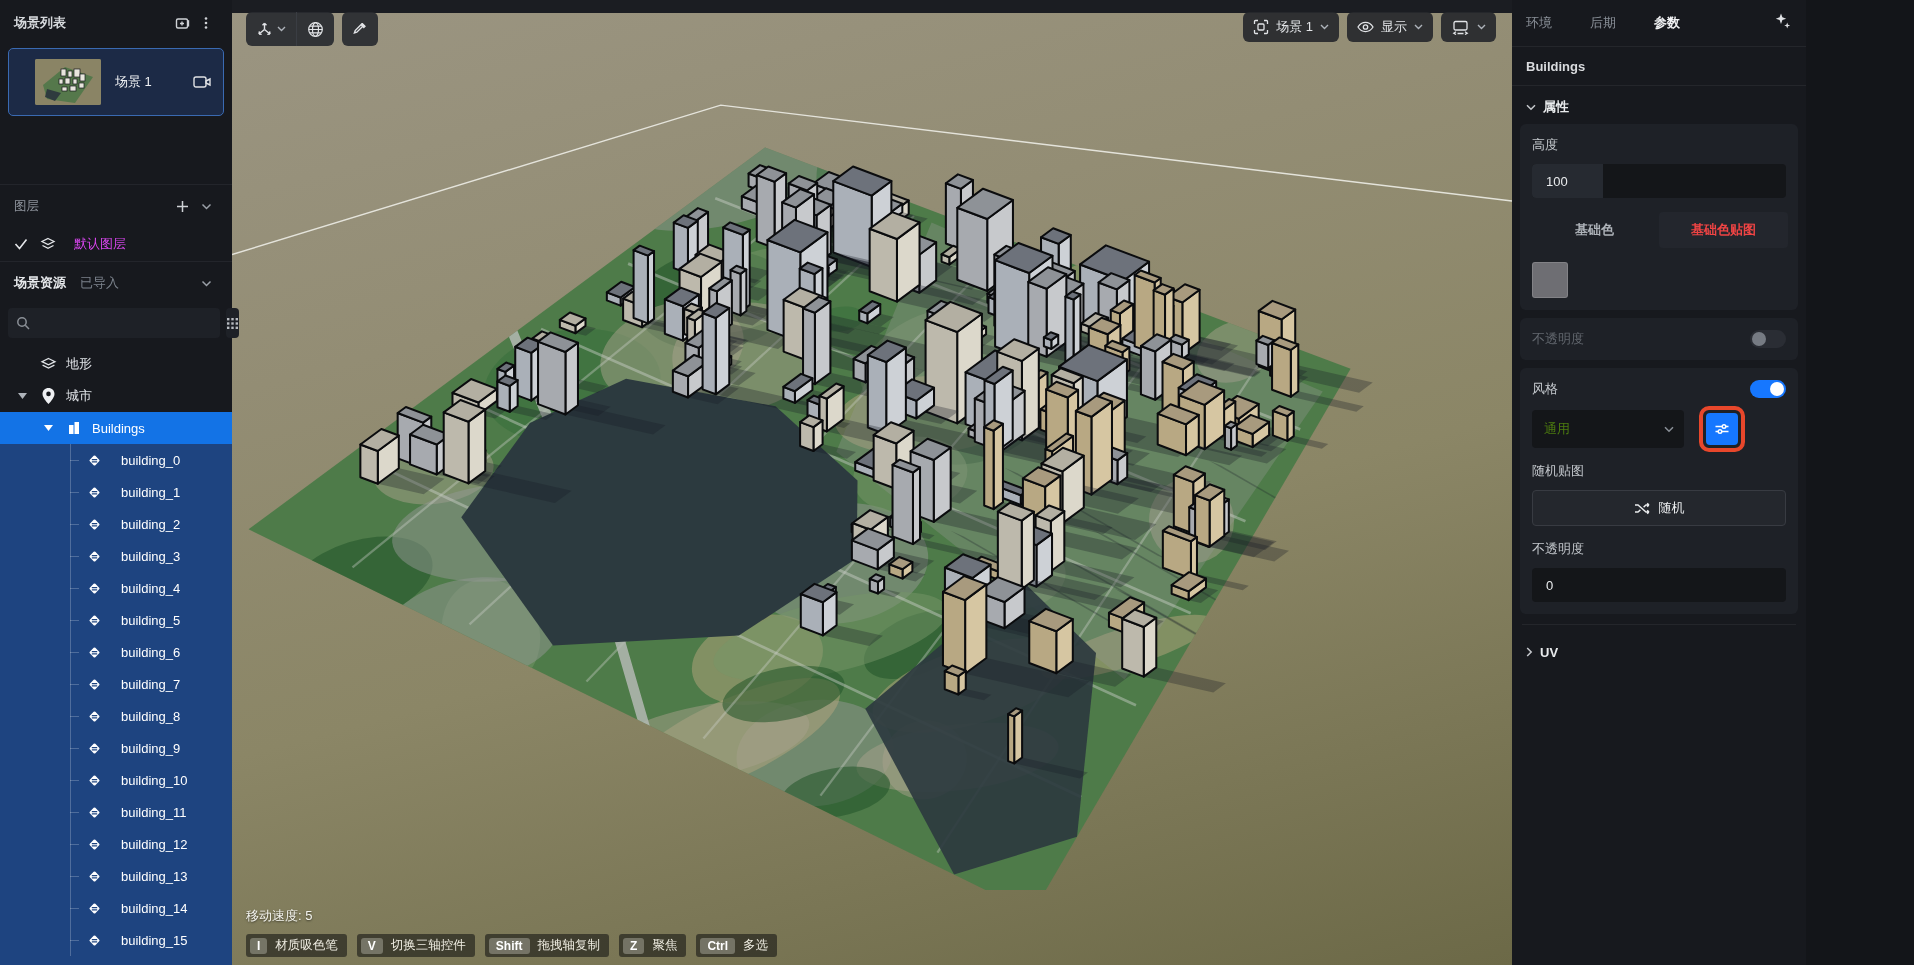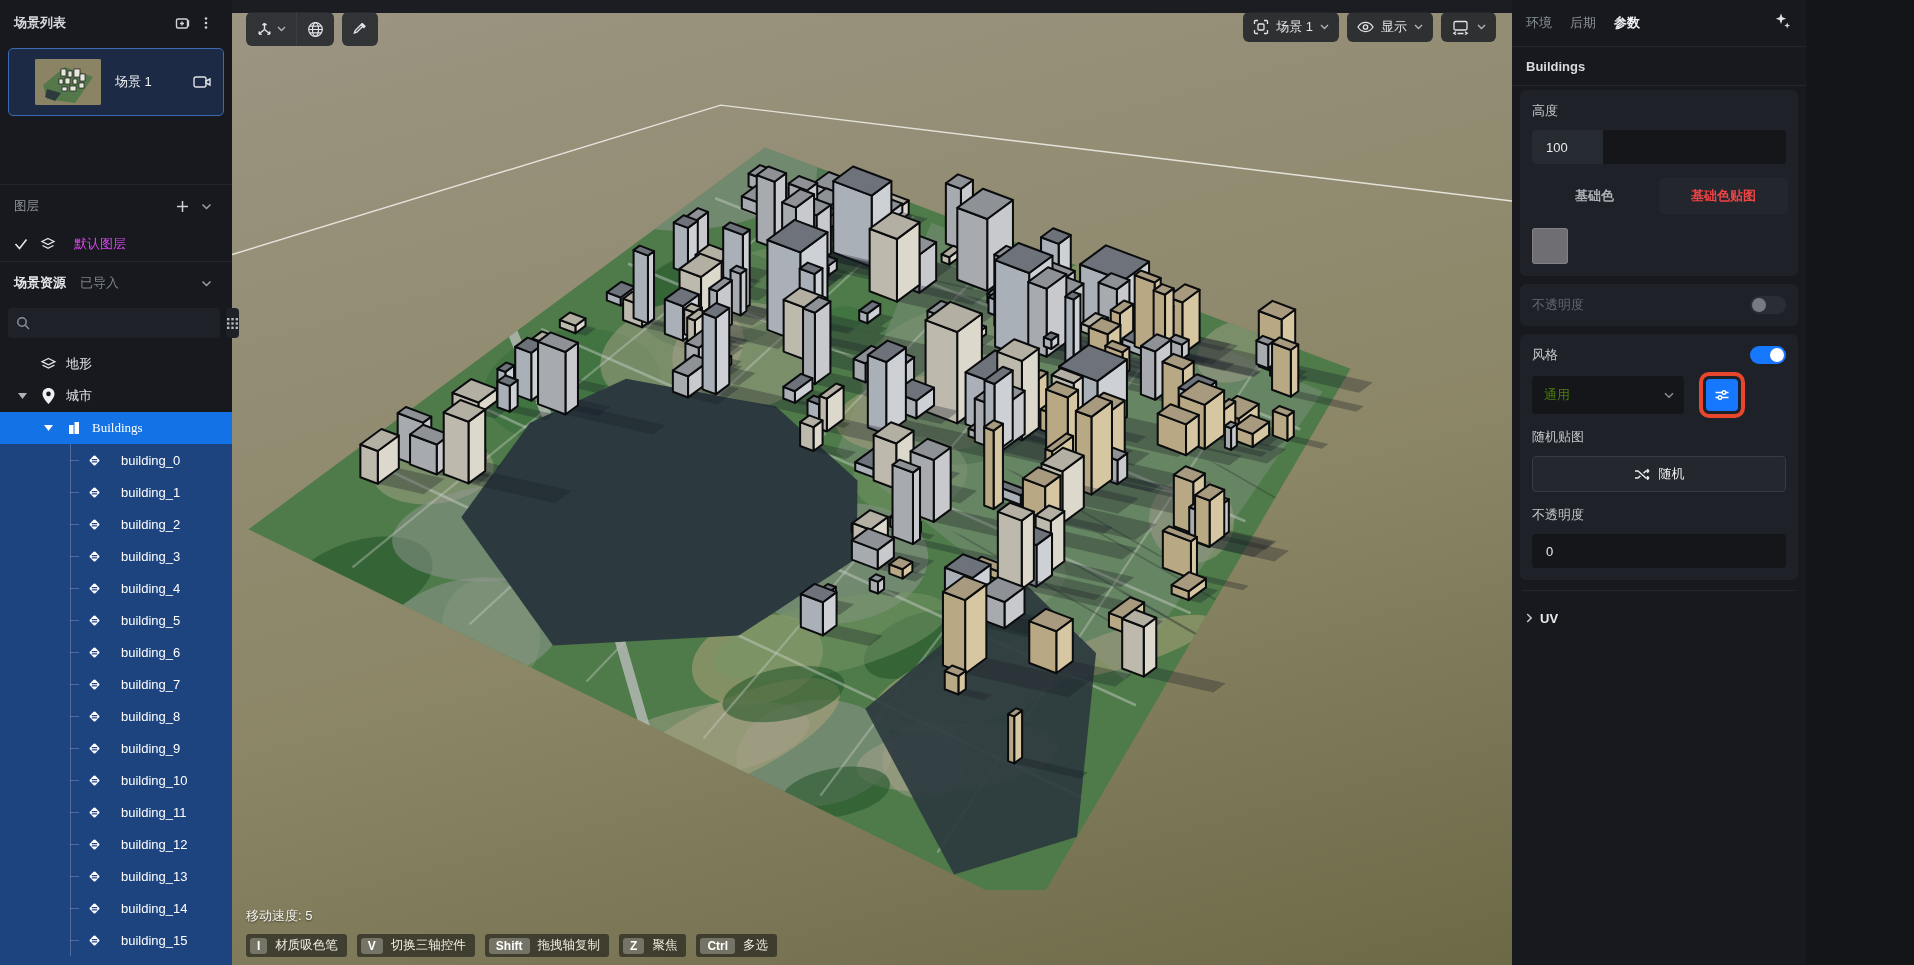--- a/index.html
+++ b/index.html
@@ -22,21 +22,21 @@
   .sec-head .t { font-size:12.5px; color:#8f949d; flex:1; }
   .sec-head .t.bright { color:#e6e8eb; font-weight:700; flex:0 0 auto; margin-right:14px; font-size:13px; }
   .sec-head .status { font-size:13px; color:#7b828c; flex:1; }
   .layer-row { height:34px; display:flex; align-items:center; padding:0 14px; gap:12px; color:#d946ef; font-size:13px; cursor:pointer; }
   .layer-row .lbl { margin-left:6px; }
   .search-row { display:flex; gap:6px; padding:4px 8px 10px 8px; }
   .search-box { flex:1; height:30px; background:#1e2127; border-radius:4px; display:flex; align-items:center; padding:0 8px; color:#8b9097; }
   .search-box input { flex:1; border:0; outline:0; background:transparent; color:#d8dadd; font-size:13px; margin-left:6px; min-width:0; }
   .grid-btn { width:30px; height:30px; background:#1e2127; border-radius:4px; display:flex; align-items:center; justify-content:center; cursor:pointer; }
   .tree { flex:1; overflow:hidden; position:relative; font-size:13px; color:#dfe2e6; }
-  .trow { height:32px; display:flex; align-items:center; cursor:pointer; position:relative;font-family:Liberation Serif, serif; }
+  .trow { height:32px; display:flex; align-items:center; cursor:pointer; position:relative; }
   .trow .caret { width:16px; display:flex; justify-content:center; color:#aeb3ba; }
   .trow .ticon { display:flex; align-items:center; justify-content:center; width:20px; }
   .trow .lbl { margin-left:8px; }
   .trow.sel { background:#1373e6; color:#fff; }
   .kids { background:#1e4480; position:relative; padding-bottom:200px; }
   .kids:before { content:""; position:absolute; left:70px; top:0; bottom:200px; width:1px; background:rgba(255,255,255,.22); }
   .kid-row { height:32px; display:flex; align-items:center; color:#fff; cursor:pointer; position:relative; padding-left:88px; }
   .kid-row:before { content:""; position:absolute; left:70px; top:16px; width:9px; height:1px; background:rgba(255,255,255,.22); }
   .kid-row .lbl { margin-left:8px; font-size:13px;padding-left:12px; }
 
@@ -53,21 +53,21 @@
   .ctrl-btn { display:flex; align-items:center; gap:7px; height:30px; padding:0 10px; background:rgba(38,40,45,.92); border-radius:6px; color:#e2e4e7; font-size:13px; cursor:pointer; }
   .vp-bottom { position:absolute; left:14px; bottom:8px; z-index:3; }
   .speed { font-size:13px; color:#f4f4ee; text-shadow:0 1px 2px rgba(0,0,0,.55); margin-bottom:9px; }
   .chips { display:flex; gap:10px; }
   .chip { display:flex; align-items:center; background:rgba(34,34,28,.68); border-radius:3px; padding:3px 9px 3px 4px; }
   .chip .key { background:rgba(205,205,192,.38); color:#fff; border-radius:3px; padding:1px 7px; font-size:12px; font-weight:700; }
   .chip .cl { color:#efede2; font-size:12.5px; margin-left:8px; }
 
   
   .inspector { width:294px; flex:0 0 294px; height:965px; background:#17191e; z-index:5; display:flex; flex-direction:column; }
-  .insp-tabs { height:46px; display:flex; align-items:center; padding:0 14px; gap:18px; }
+  .insp-tabs { height:46px; display:flex; align-items:center; padding:0 14px; gap:38px; }
   .insp-tab { font-size:13px; color:#8a9098; cursor:pointer; }
   .insp-tab.active { color:#f2f3f5; font-weight:700; }
   .insp-tabs .spark { margin-left:auto; color:#dfe1e4; }
   .hline { border-top:1px solid #24262b; }
   .obj-title { height:38px; display:flex; align-items:center; padding:0 14px; font-size:13px; font-weight:600; color:#d9dbde; }
   .insp-body { padding:4px 8px; }
   .grp-head { height:34px; display:flex; align-items:center; gap:7px; padding:0 6px; font-size:13px; font-weight:700; color:#e9ebed; cursor:pointer; }
   .card { background:#1e2127; border-radius:6px; padding:12px; margin-bottom:8px; }
   .flabel { font-size:13px; color:#c3c7cc; }
   .flabel.dim { color:#62676e; }
@@ -1254,20 +1254,26 @@
           <path d="M7 1.5l1.4 3.8 3.8 1.4-3.8 1.4L7 11.9 5.6 8.1 1.8 6.7l3.8-1.4z"></path>
           <path d="M13.2 10.5l.8 2.2 2.2.8-2.2.8-.8 2.2-.8-2.2-2.2-.8 2.2-.8z"></path>
         </svg>
       </div>
     </div>
     <div class="hline"></div>
     <div class="obj-title">Buildings</div>
     <div class="hline"></div>
 
     <div class="insp-body">
+      <div class="grp-head">
+        <svg width="10" height="7" viewBox="0 0 10 7" fill="none" stroke="#c6c9cd" stroke-width="1.5">
+            <path d="M1 1.2L5 5.2 9 1.2"></path>
+          </svg>
+        <span>属性</span>
+      </div>
 
       <div class="card">
         <div class="flabel">高度</div>
         <div class="tinput">
           <div class="fill"></div>
           <input type="text" value="100" style="">
         </div>
         <div class="seg-tabs">
           <div class="st on">基础色</div>
           <div class="st off">基础色贴图</div>

